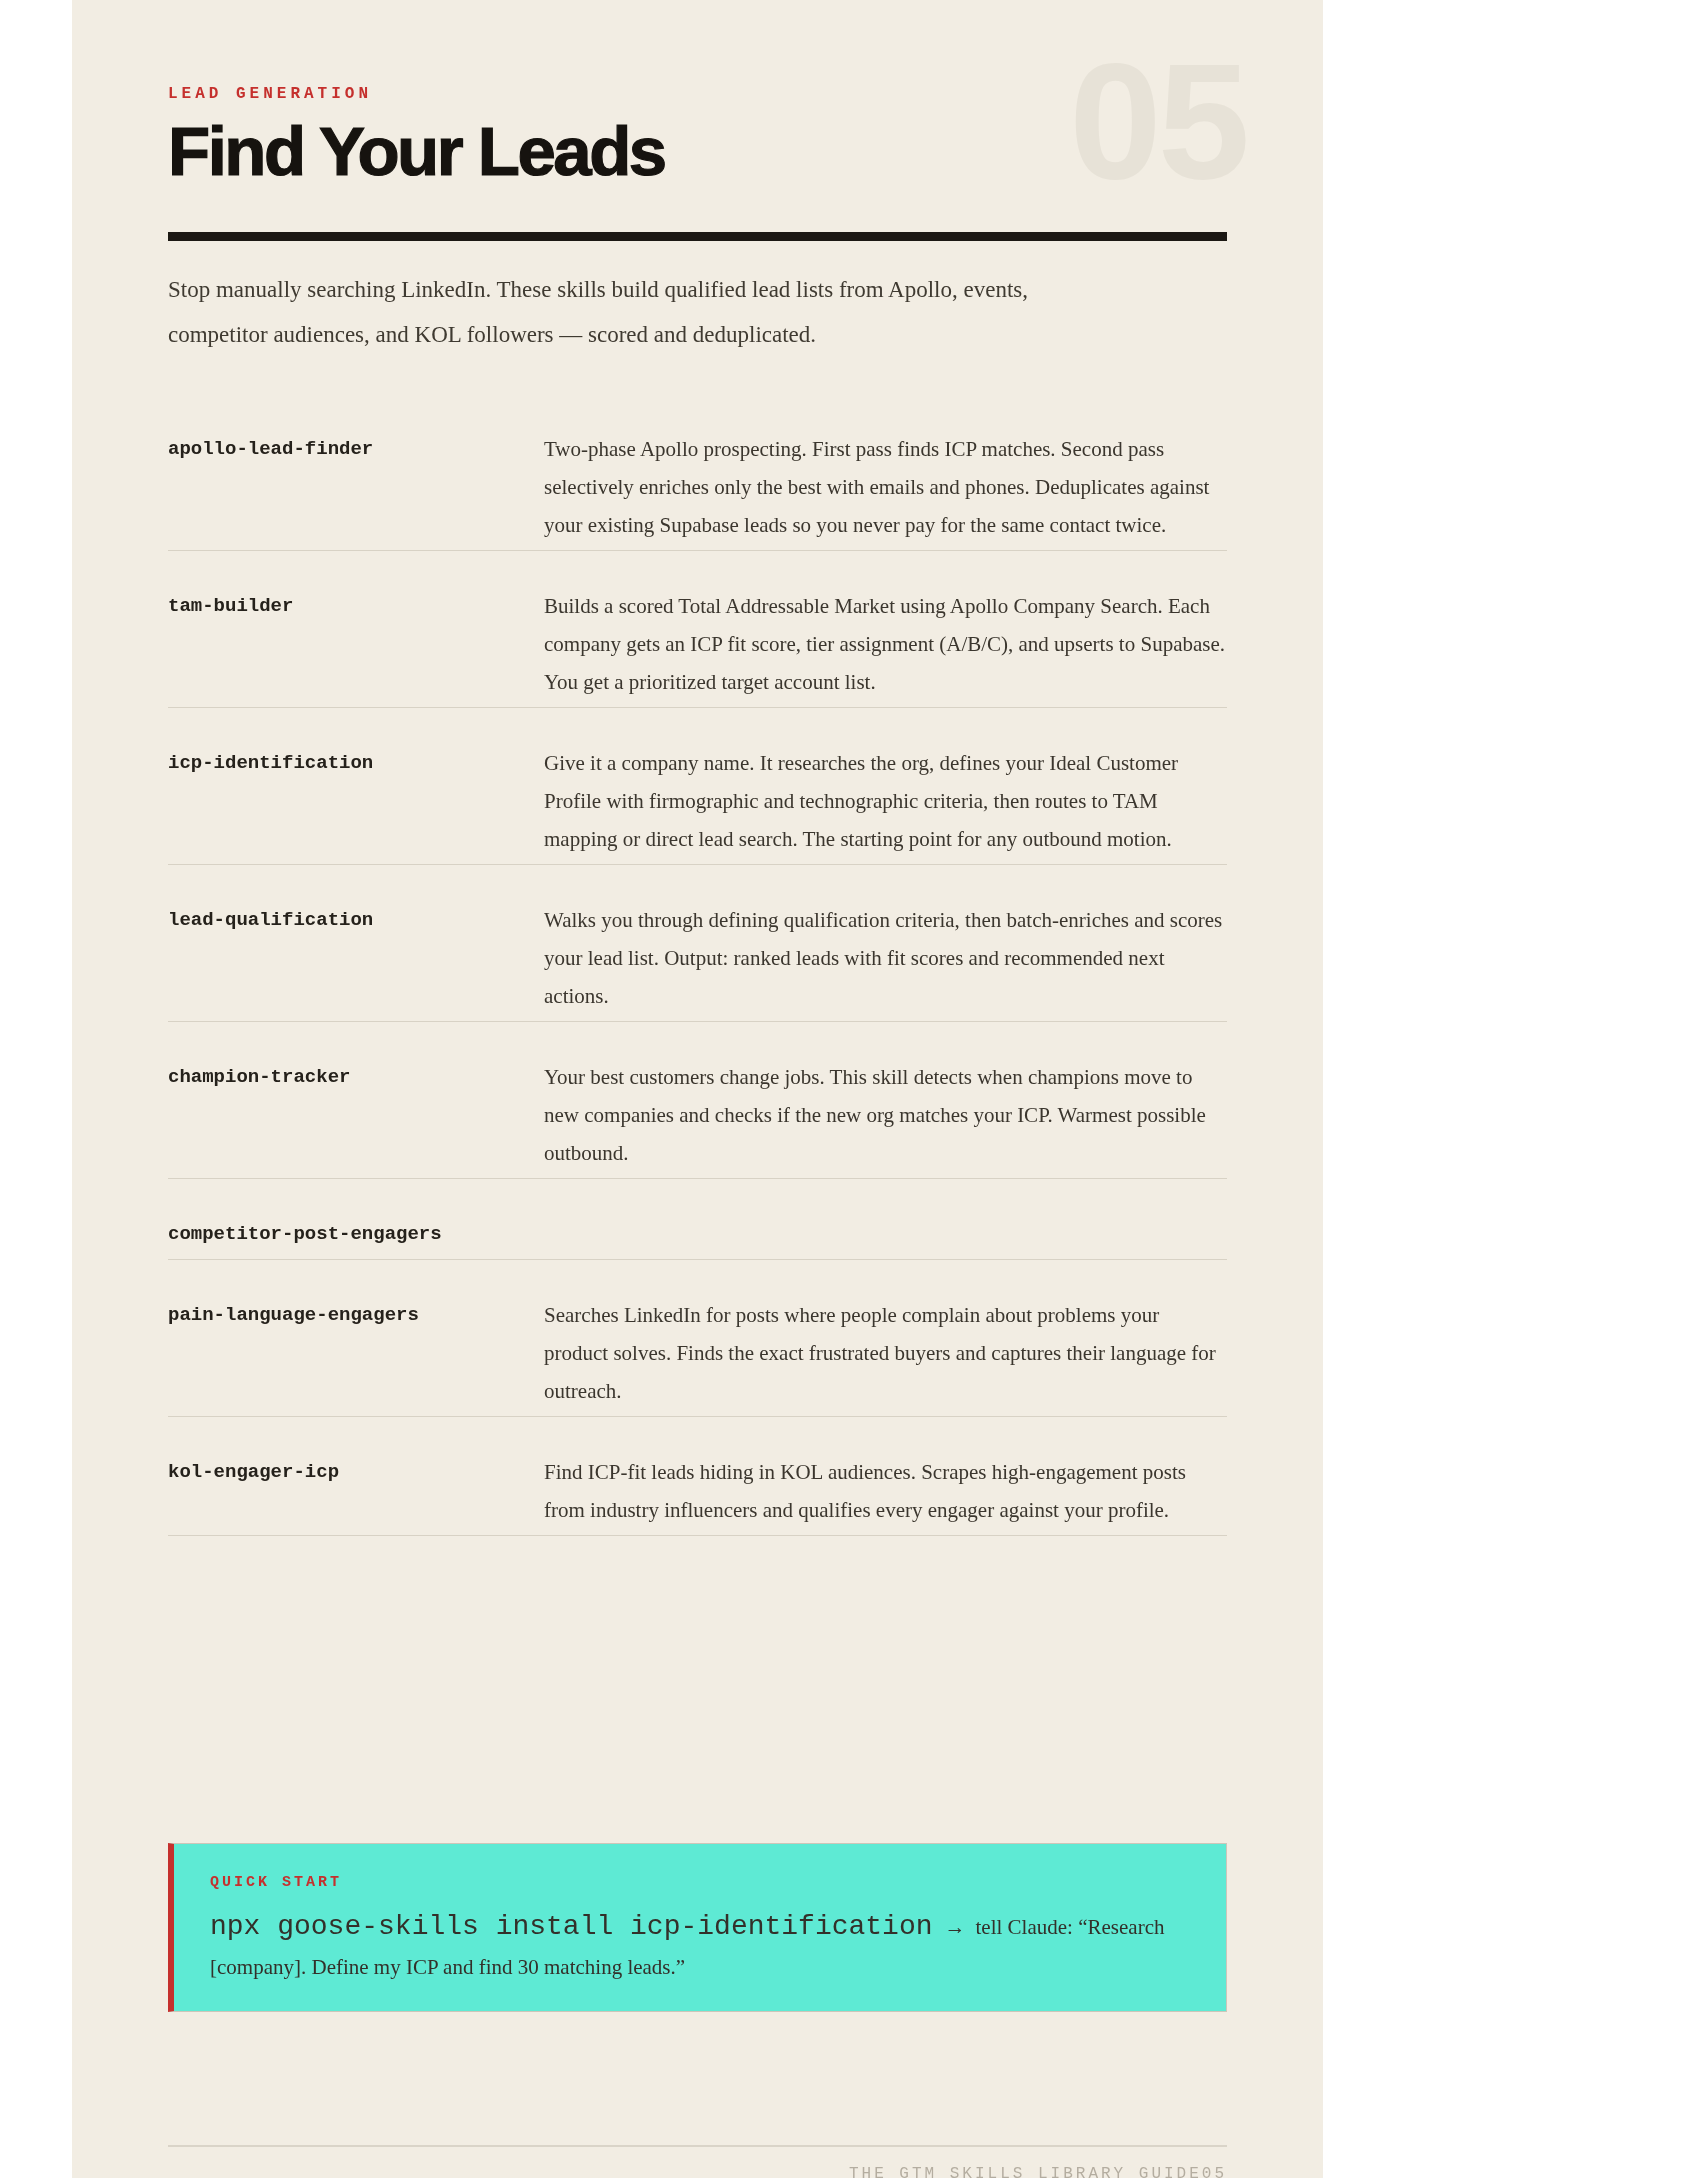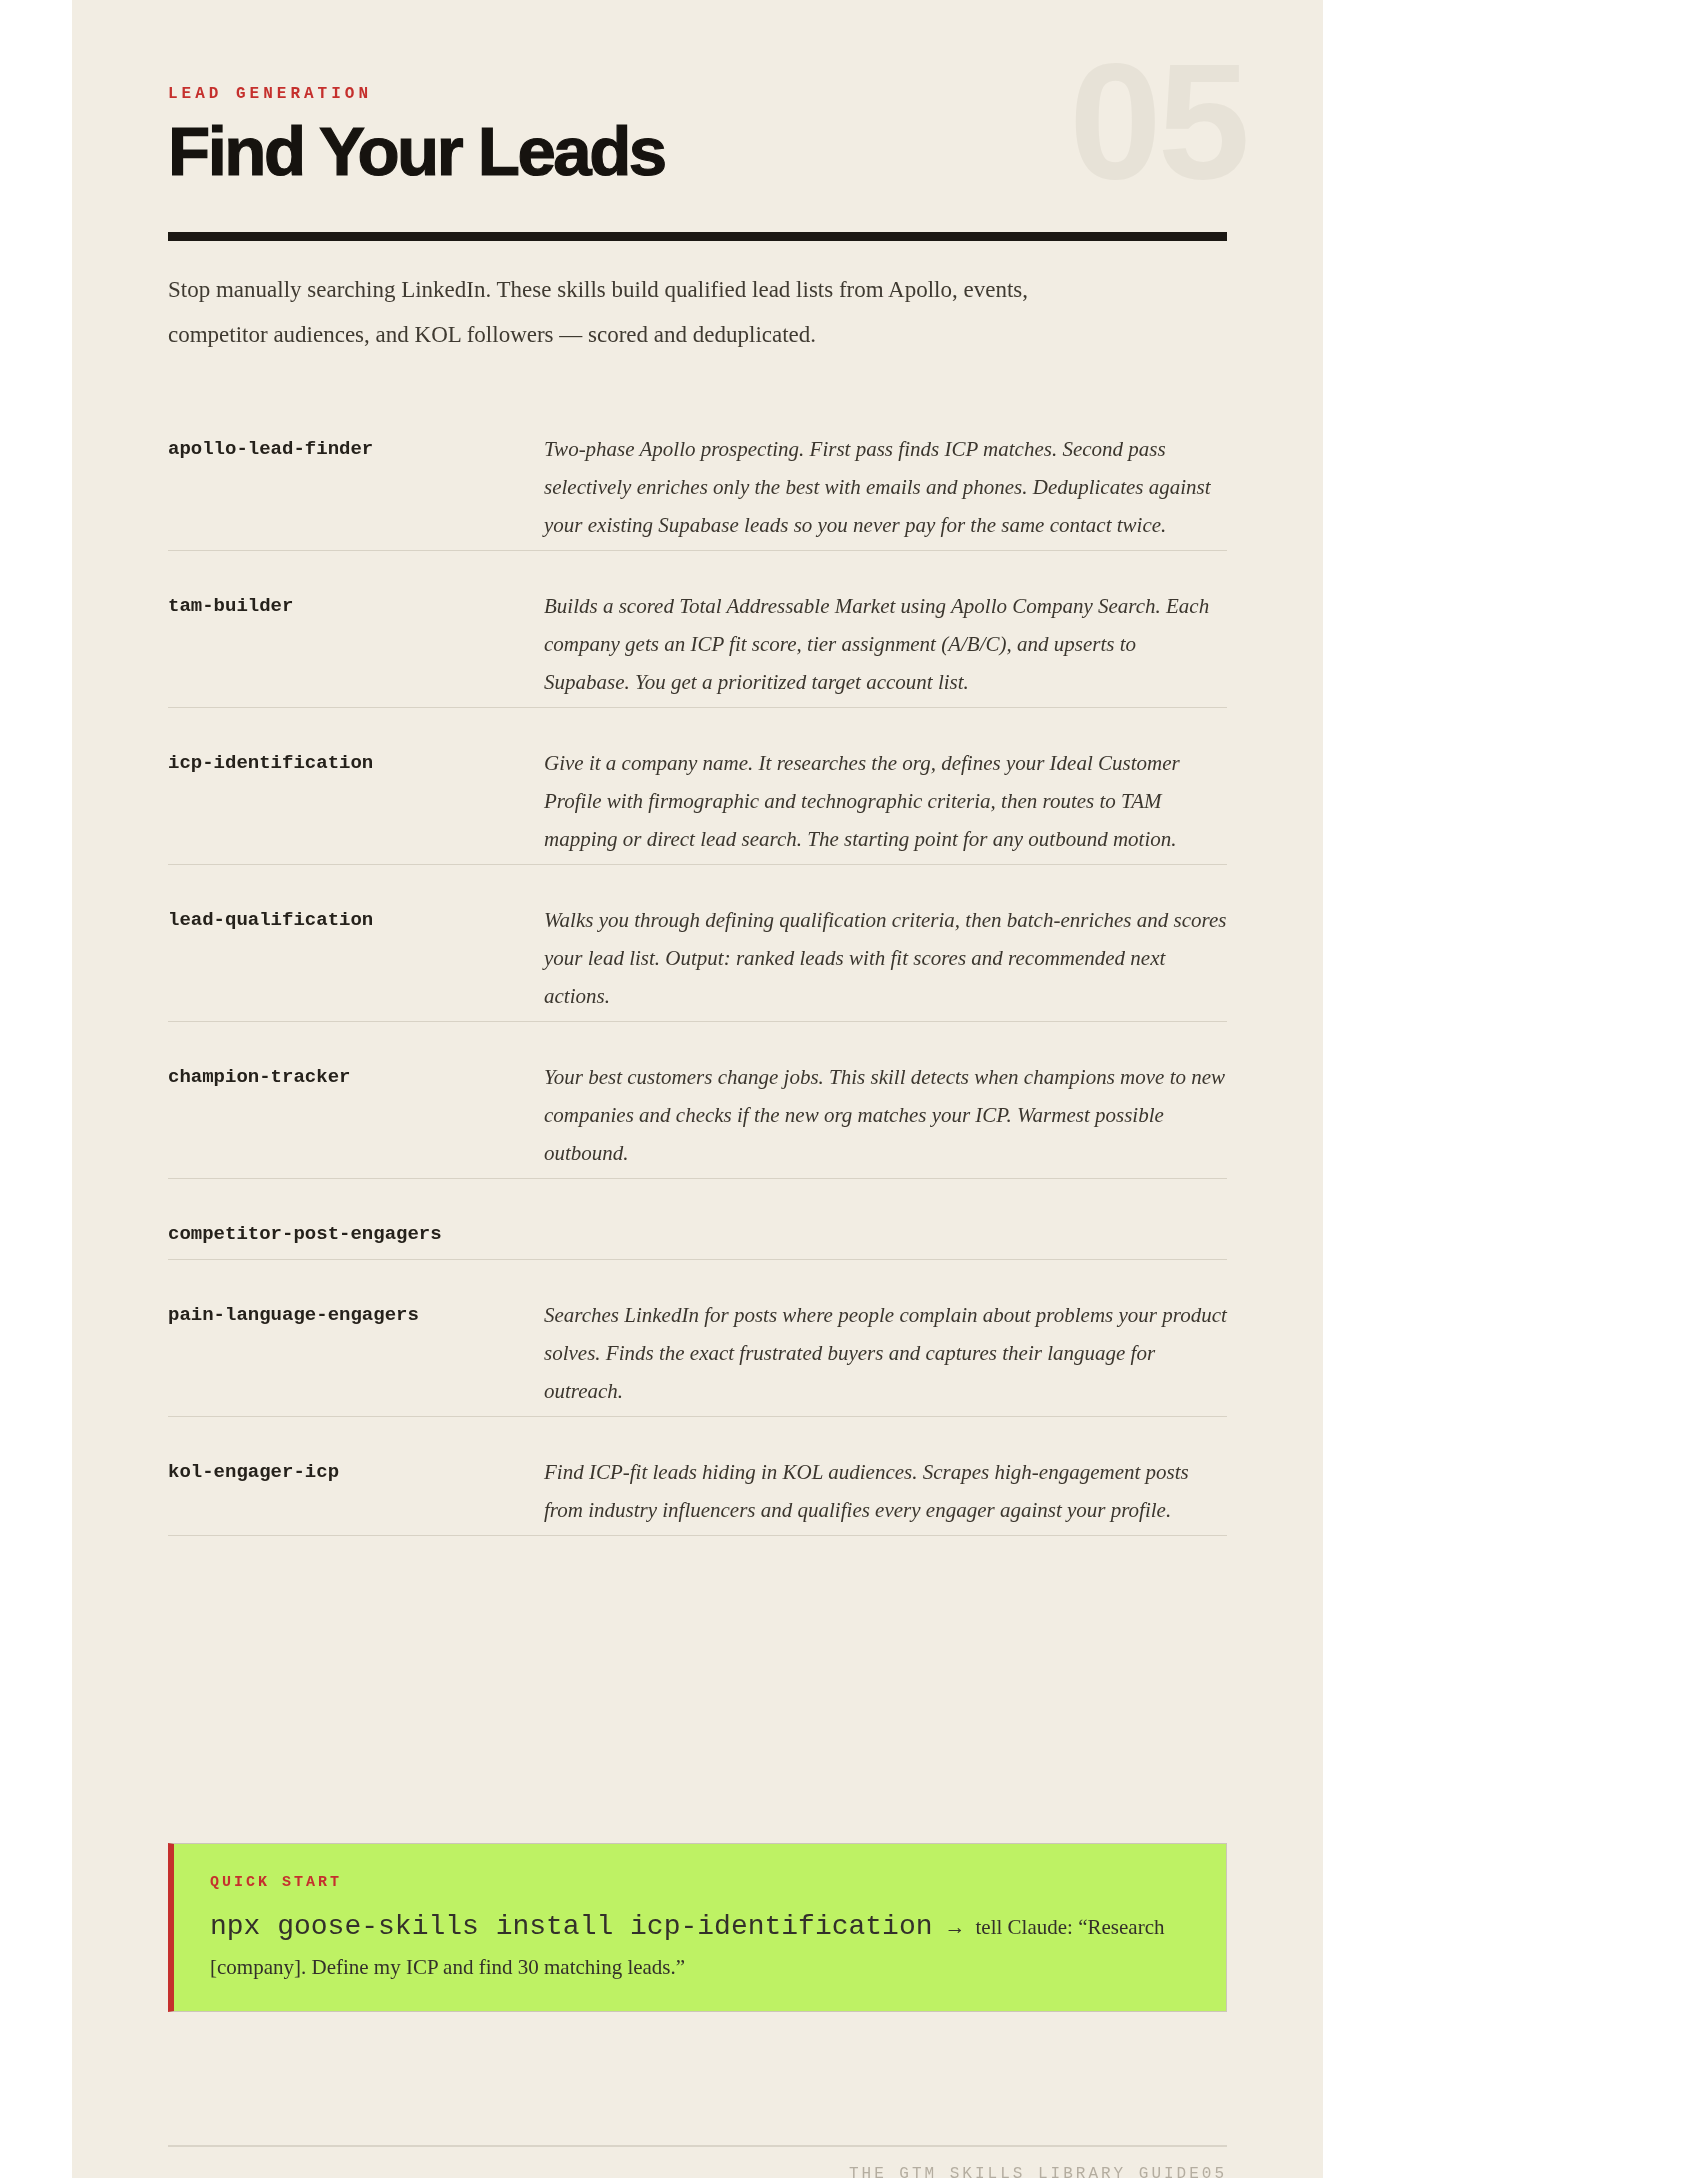--- a/index.html
+++ b/index.html
@@ -75,25 +75,24 @@
     font-weight:700;
     font-size:19px;
     line-height:38px;
     color:#25211b;
     padding-right:30px;
   }
   .skill-desc {
     font-size:21px;
     line-height:38px;
     color:#3b362e;
-    font-style:italic;
   }
   .quick-start {
     margin-top:307px;
-    background:#bef264;
+    background:#5eead4;
     border:1px solid #ccc6b9;
     border-left:6px solid #c5302d;
     padding:30px 36px 24px 36px;
   }
   .qs-label {
     font-family:"Liberation Mono", "DejaVu Sans Mono", monospace;
     font-weight:700;
     font-size:15px;
     letter-spacing:3px;
     color:#c5302d;

